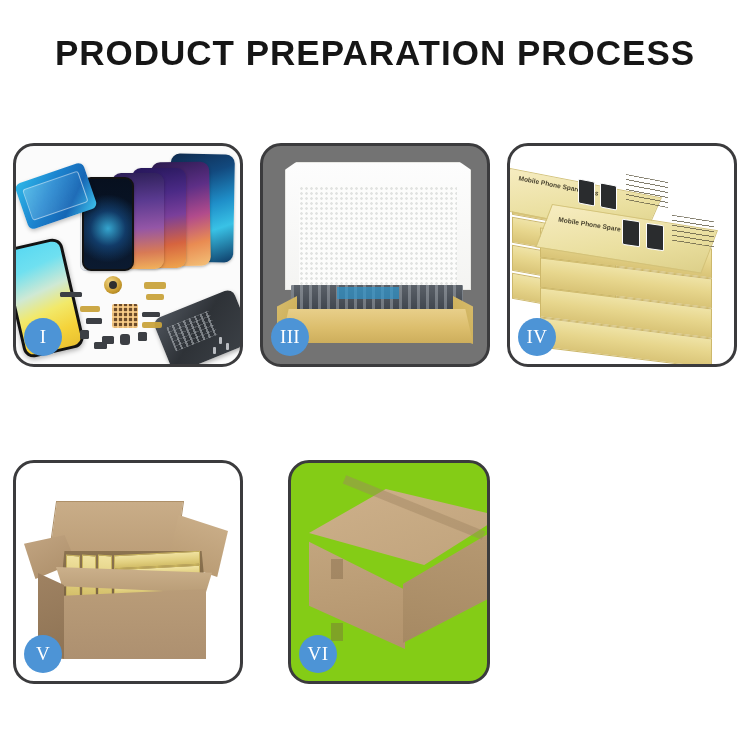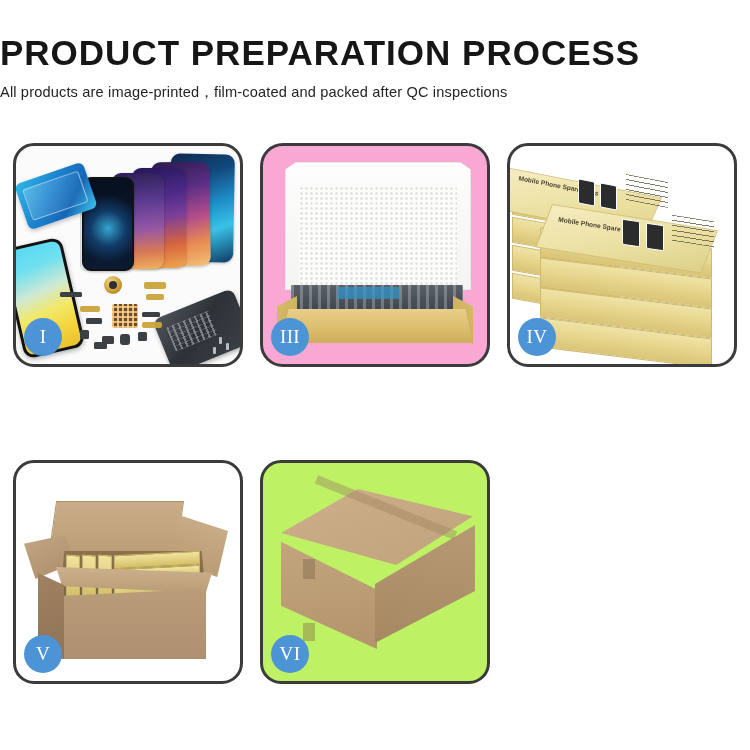--- a/index.html
+++ b/index.html
@@ -18,21 +18,21 @@
     height: 750px;
     background: #ffffff;
   }
 
   
   .header {
     position: absolute;
     left: 0;
     top: 34px;
     width: 750px;
-    text-align: left;
+    text-align: center;
   }
 
   .title {
     font-size: 35px;
     font-weight: 700;
     letter-spacing: 1.0px;
     color: #161616;
     line-height: 1.08;
     white-space: nowrap;
   }
@@ -298,21 +298,21 @@
       radial-gradient(circle at 50% 50%, rgba(255,255,255,.0) 38%, rgba(255,255,255,.62) 45%, rgba(255,255,255,.22) 52%, rgba(255,255,255,0) 58%);
     background-size: 17px 17px;
   }
   .p2 .sheen {
     position: absolute;
     inset: 0;
     background: linear-gradient(100deg, rgba(255,255,255,.55) 0%, rgba(255,255,255,.08) 35%, rgba(255,255,255,.45) 70%, rgba(255,255,255,.65) 100%);
   }
 
   
-  .p3 { background: #f9a8d4; border-radius: 23px; }
+  .p3 { background: #737373; }
   .p3 .lid {
     position: absolute;
     left: 22px; top: 16px;
     width: 186px; height: 128px;
     background: linear-gradient(180deg,#fdfdfd 0%, #f4f4f2 100%);
     border: 1px solid #e8e8e4;
     clip-path: polygon(0 6%, 6% 0, 94% 0, 100% 6%, 100% 100%, 0 100%);
   }
   .p3 .foam {
     position: absolute;
@@ -446,21 +446,21 @@
   }
   .p5 .flap-front {
     position: absolute;
     left: 40px; top: 104px;
     width: 156px; height: 26px;
     background: linear-gradient(180deg,#cbb08b, #b99d77);
     clip-path: polygon(0 0, 100% 22%, 96% 100%, 4% 74%);
   }
 
   
-  .p6 { background: #bef264; }
+  .p6 { background: #84cc16; margin-left: 28px; }
   .p6 .top {
     position: absolute;
     left: 18px; top: 26px;
     width: 192px; height: 76px;
     background: linear-gradient(160deg,#cdb08a 0%, #c0a37c 100%);
     clip-path: polygon(40% 0, 100% 36%, 60% 100%, 0 58%);
   }
   .p6 .face-left {
     position: absolute;
     left: 18px; top: 72px;
@@ -485,21 +485,20 @@
   }
 
 </style>
 </head>
 <body>
 
 <div class="page">
 
   <div class="header">
     <div class="title">PRODUCT PREPARATION PROCESS</div>
-    <div class="subtitle">All products are image-printed，film-coated and packed after QC inspections</div>
   </div>
 
   <div class="grid">
 
     <div class="panel p1">
       <div class="panel-stage">
         <div class="scr scr-e"></div>
         <div class="scr scr-d"></div>
         <div class="scr scr-c"></div>
         <div class="scr scr-b"></div>

